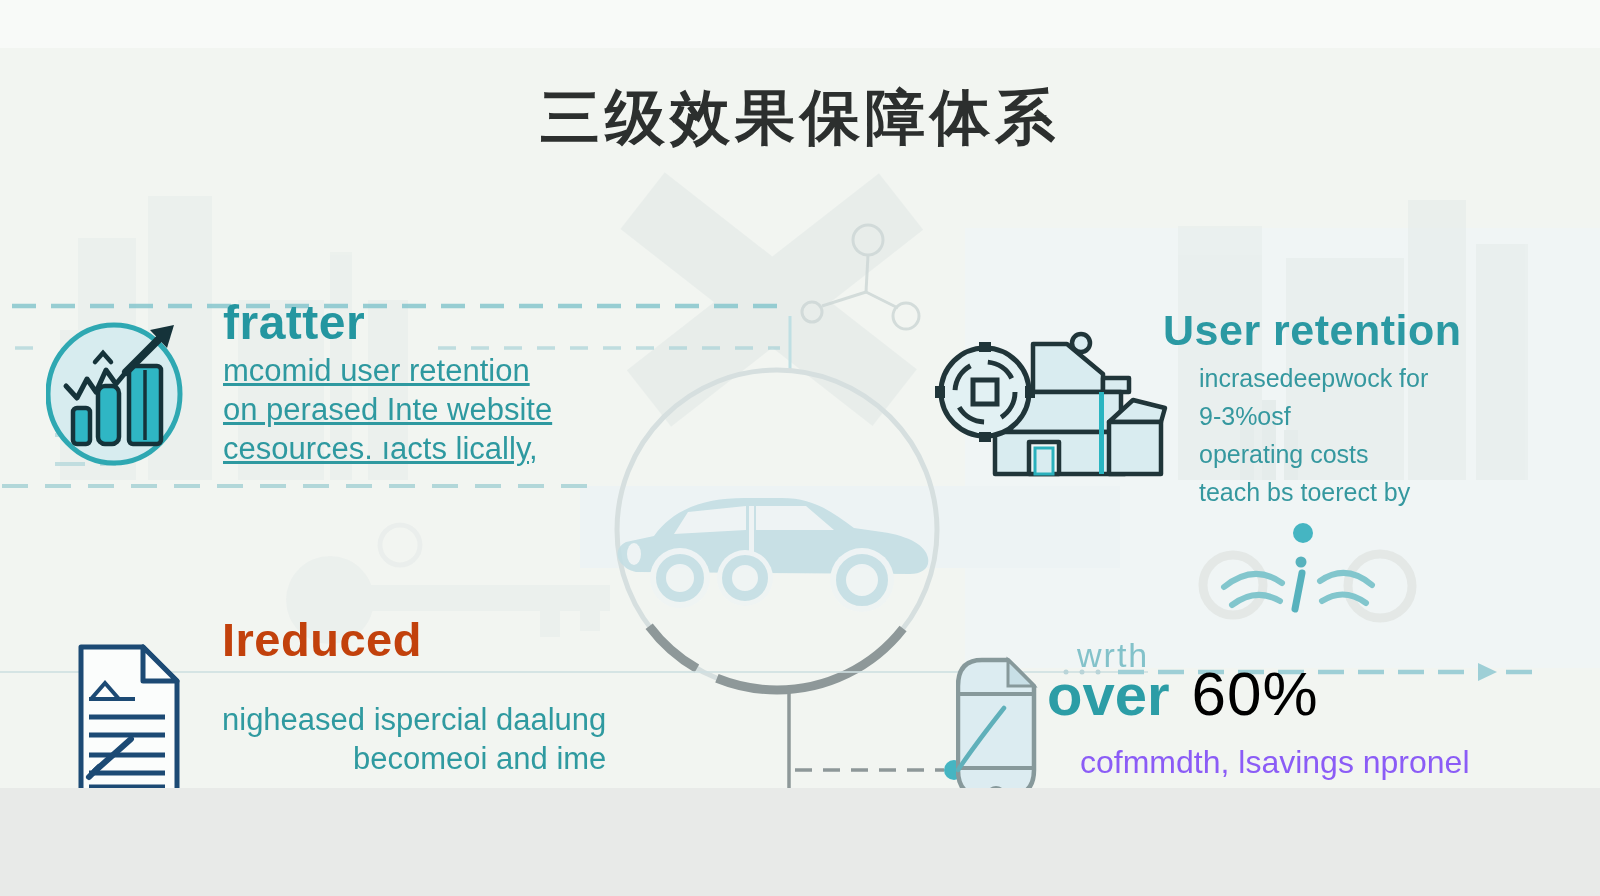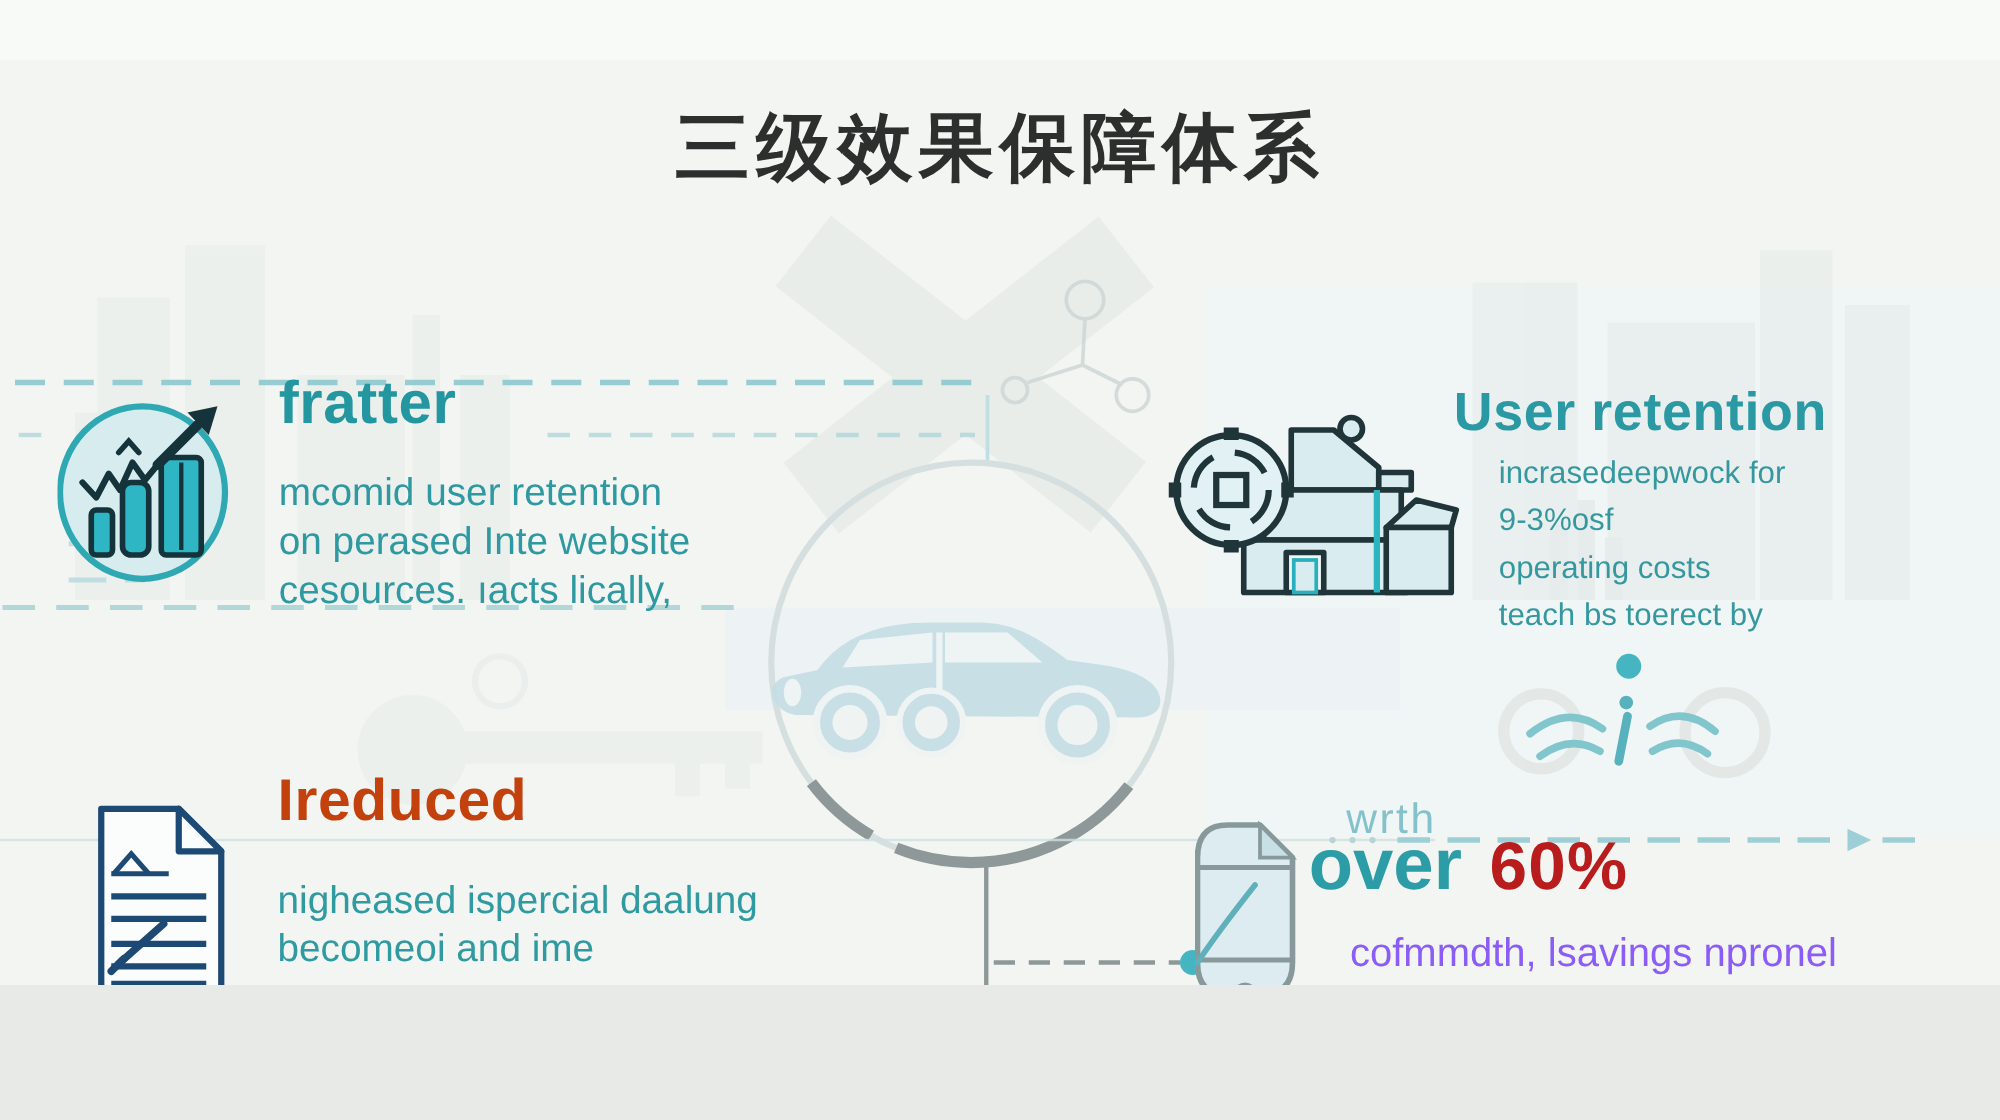--- a/index.html
+++ b/index.html
@@ -13,32 +13,32 @@
   .txt{position:absolute;z-index:3;white-space:nowrap;}
 
   .main-title{
     left:0;right:0;top:78px;text-align:center;
     font-family:"DejaVu Sans", sans-serif;
     font-size:60px;font-weight:600;color:#2c2f2e;letter-spacing:5px;
   }
 
   .sec-title{font-weight:700;letter-spacing:0.5px;}
   .tl-title{left:223px;top:295px;font-size:48px;color:#2496a0;text-align:right;}
-  .tl-body{left:223px;top:374px;font-size:31px;line-height:39px;color:#2e99a0;}
+  .tl-body{left:223px;top:351px;font-size:31px;line-height:39px;color:#2e99a0;text-decoration:underline;}
 
   .tr-title{left:1163px;top:306px;font-size:43px;color:#2b99a3;}
   .tr-body{left:1199px;top:359px;font-size:25px;line-height:38px;color:#35989f;}
 
   .bl-title{left:222px;top:612px;font-size:47px;color:#c2410c;}
-  .bl-body{left:222px;top:700px;font-size:31px;line-height:39px;color:#2f9aa0;}
+  .bl-body{left:222px;top:700px;font-size:31px;line-height:39px;color:#2f9aa0;text-align:right;}
 
   .br-pre{left:1077px;top:636px;font-size:34px;font-weight:500;color:#83c2ca;letter-spacing:2px;}
   .br-big{left:1047px;top:658px;display:flex;align-items:baseline;gap:22px;}
   .br-big .over{font-size:58px;font-weight:600;color:#2c9da6;}
-  .br-big .pct{font-size:54px;font-weight:700;color:#b91c1c;letter-spacing:1px;}
+  .br-big .pct{font-size:62px;font-weight:400;color:#000000;letter-spacing:1px;}
   .br-body{left:1080px;top:742px;font-size:32px;line-height:40px;color:#8b5cf6;}
 </style>
 </head>
 <body>
 
 <div class="stage">
 
   <svg id="bg-svg" width="1600" height="896" viewBox="0 0 1600 896">
 
     <rect x="0" y="0" width="1600" height="48" fill="#f8faf8"></rect>

